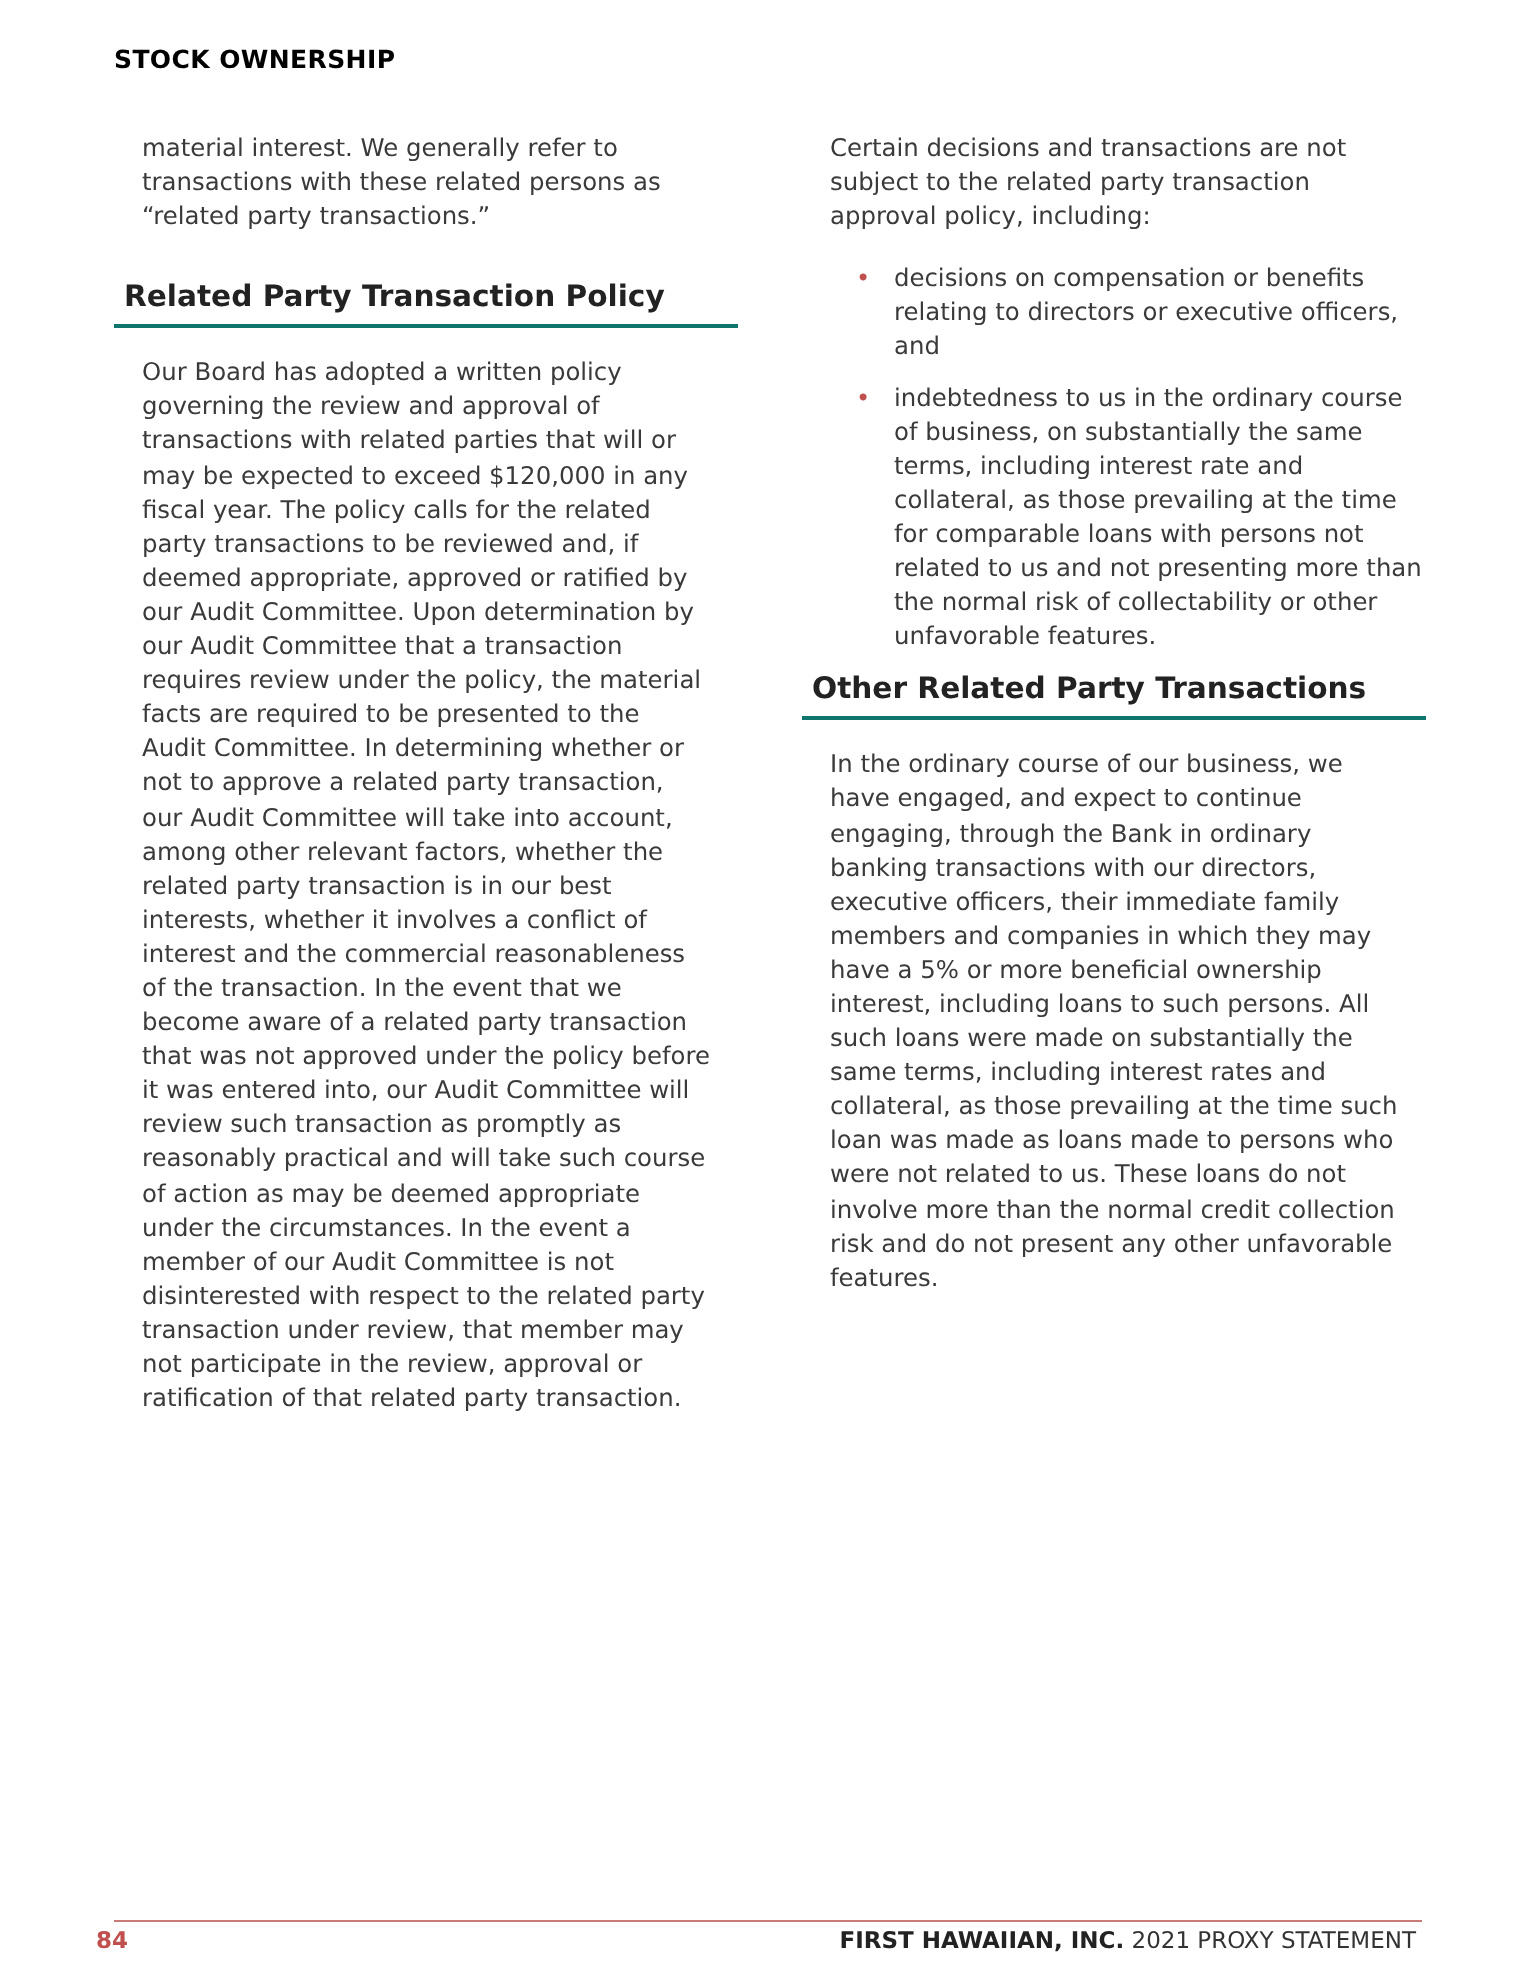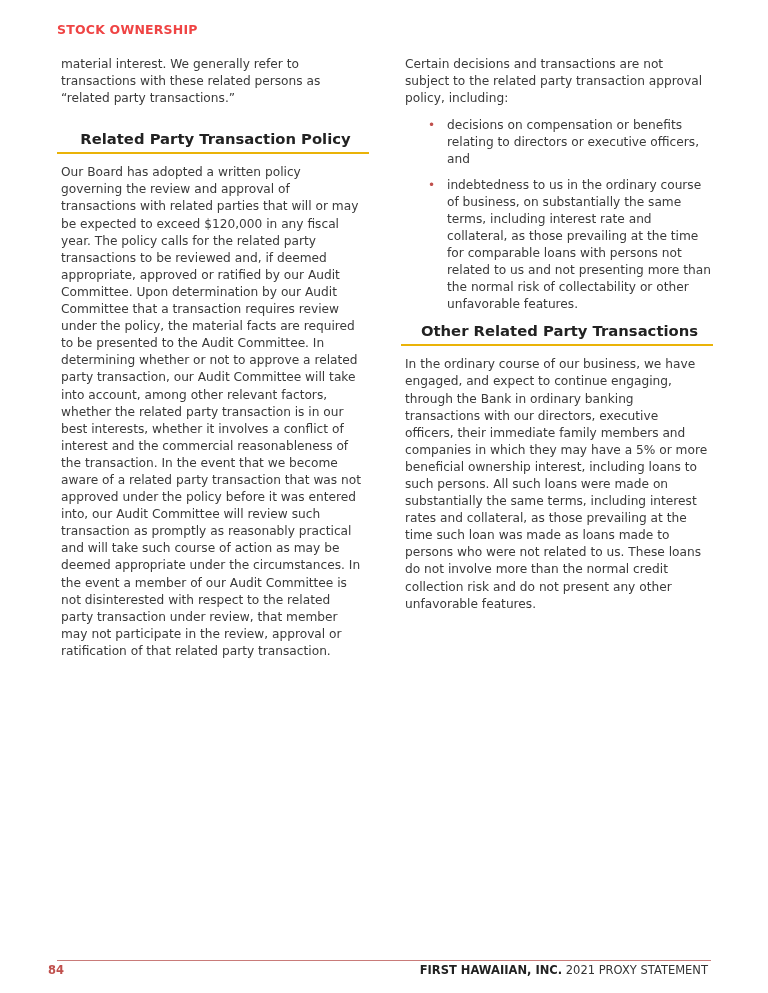--- a/index.html
+++ b/index.html
@@ -1,25 +1,25 @@
 <!DOCTYPE html>
 <html><head>
   <meta charset="utf-8">
   <style>
     html, body { margin: 0; padding: 0; background: #ffffff; }
     body { width: 768px; height: 993px; position: relative; overflow: hidden;
            font-family: "DejaVu Sans", sans-serif; color: #3a3a3a; }
     .section-label { position: absolute; left: 57px; top: 22px; font-size: 12.5px; font-weight: bold;
-                     color: #ef4444; letter-spacing: 0.2px; }
+                     color: #000000; letter-spacing: 0.2px; }
     .col { position: absolute; top: 52px; width: 312px; font-size: 12.2px; line-height: 17.1px; }
     .col-left { left: 57px; }
     .col-right { left: 401px; }
-    p { margin: 4px; }
+    p { margin: 14px; }
     .heading { font-size: 14.8px; font-weight: bold; color: #222; padding: 0 0 3px 5px;
-               border-bottom: 2px solid #eab308; margin: 0 0 10px 0; line-height: 20px; text-align: center; }
+               border-bottom: 2px solid #0f766e; margin: 0 0 10px 0; line-height: 20px; }
     .left-heading { margin-top: 22px; }
     .right-heading { margin-top: 5px; }
     ul { list-style: none; margin: 10px 0 0 0; padding: 0; }
     li { position: relative; padding-left: 46px; margin-bottom: 8px; }
     .bullet { position: absolute; left: 27px; top: 0; color: #c0504d; font-size: 12px; }
     .footer-rule { position: absolute; left: 57px; top: 960px; width: 654px; height: 1px; background: #c97b79; }
     .page-num { position: absolute; left: 48px; top: 963px; font-size: 11.5px; font-weight: bold; color: #c0504d; }
     .footer-right { position: absolute; right: 60px; top: 963px; font-size: 11.5px; color: #333; }
     .footer-right b { font-weight: bold; color: #222; text-align: center; }
   </style>

